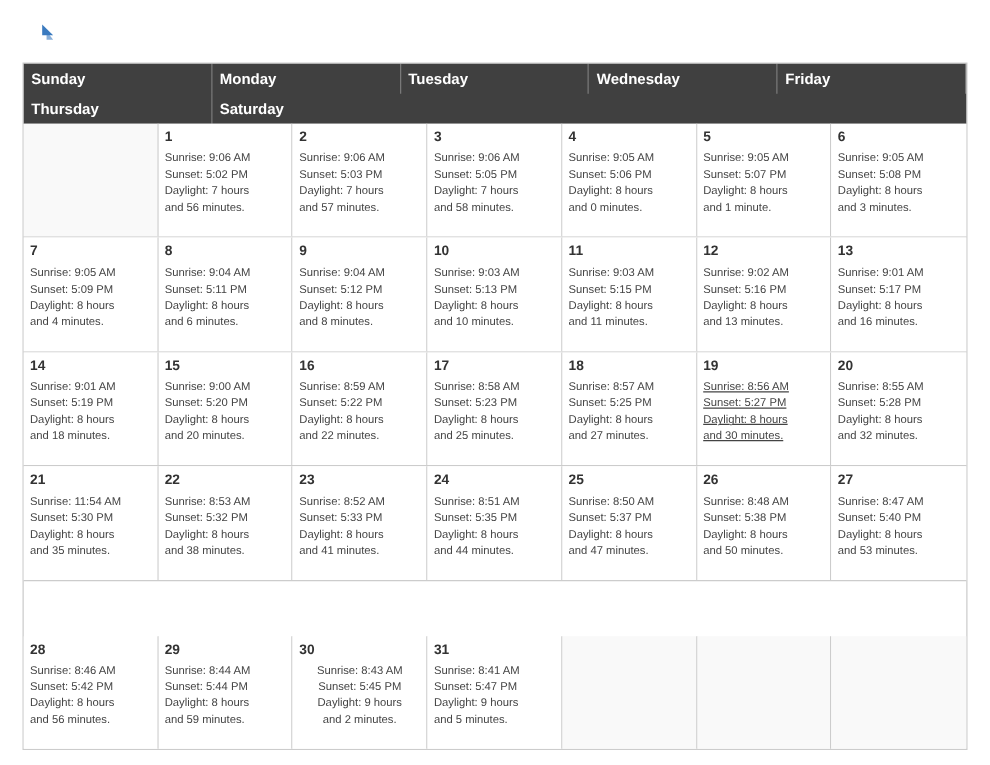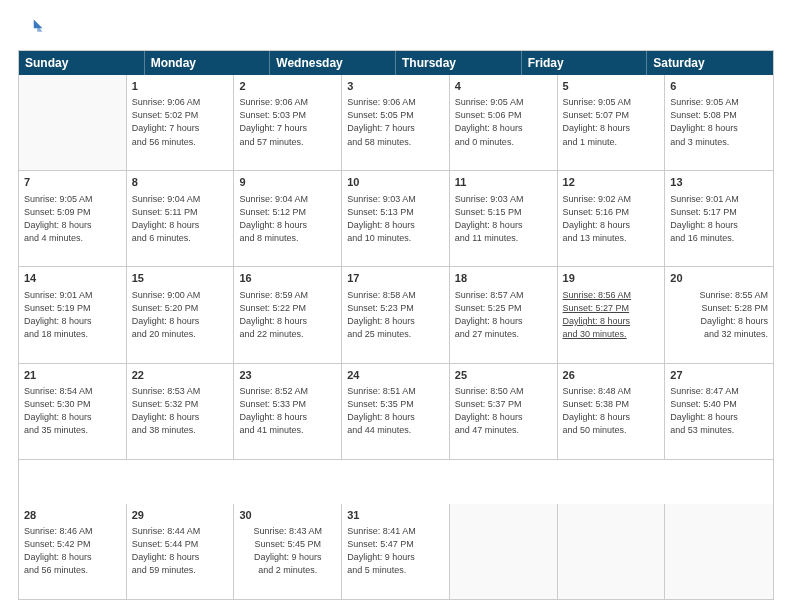--- a/index.html
+++ b/index.html
@@ -52,22 +52,22 @@
       color: #555;
     }
     .calendar {
       flex: 1;
       display: flex;
       flex-direction: column;
       border: 1px solid #ccc;
     }
     .cal-header {
       display: grid;
-      grid-template-columns: repeat(6, 1fr);
-      background: #0c4a6e;
+      grid-template-columns: repeat(5, 1fr);
+      background: #404040;
     }
     .cal-header-cell {
       color: #fff;
       font-weight: bold;
       font-size: 12px;
       padding: 5px 6px;
       text-align: left;
       border-right: 1px solid rgba(255,255,255,0.3);
     }
     .cal-header-cell:last-child { border-right: none; }
@@ -124,23 +124,24 @@
     <div class="title-block">
       <h1></h1>
       <h2></h2>
     </div>
   </div>
 
   <div class="calendar">
     <div class="cal-header" id="cal-header">
         <div class="cal-header-cell">Sunday</div>
         <div class="cal-header-cell">Monday</div>
+        <div class="cal-header-cell">Tuesday</div>
         <div class="cal-header-cell">Wednesday</div>
+        <div class="cal-header-cell">Friday</div>
         <div class="cal-header-cell">Thursday</div>
-        <div class="cal-header-cell">Friday</div>
         <div class="cal-header-cell">Saturday</div>
       </div>
     <div class="cal-body" id="cal-body">
         <div class="cal-row">
           <div class="cal-cell empty"></div>
           <div class="cal-cell">
             <span class="day-num">1</span>
             <div class="cell-text" style="white-space: pre-line;">Sunrise: 9:06 AM
 Sunset: 5:02 PM
 Daylight: 7 hours
@@ -271,30 +272,30 @@
           </div>
           <div class="cal-cell">
             <span class="day-num">19</span>
             <div class="cell-text" style="white-space: pre-line; text-decoration: underline;">Sunrise: 8:56 AM
 Sunset: 5:27 PM
 Daylight: 8 hours
 and 30 minutes.</div>
           </div>
           <div class="cal-cell">
             <span class="day-num">20</span>
-            <div class="cell-text" style="white-space: pre-line; text-align: right;">Sunrise: 8:55 AM
+            <div class="cell-text" style="white-space: pre-line;">Sunrise: 8:55 AM
 Sunset: 5:28 PM
 Daylight: 8 hours
 and 32 minutes.</div>
           </div>
         </div>
         <div class="cal-row">
           <div class="cal-cell">
             <span class="day-num">21</span>
-            <div class="cell-text" style="white-space: pre-line;">Sunrise: 8:54 AM
+            <div class="cell-text" style="white-space: pre-line;">Sunrise: 11:54 AM
 Sunset: 5:30 PM
 Daylight: 8 hours
 and 35 minutes.</div>
           </div>
           <div class="cal-cell">
             <span class="day-num">22</span>
             <div class="cell-text" style="white-space: pre-line;">Sunrise: 8:53 AM
 Sunset: 5:32 PM
 Daylight: 8 hours
 and 38 minutes.</div>

